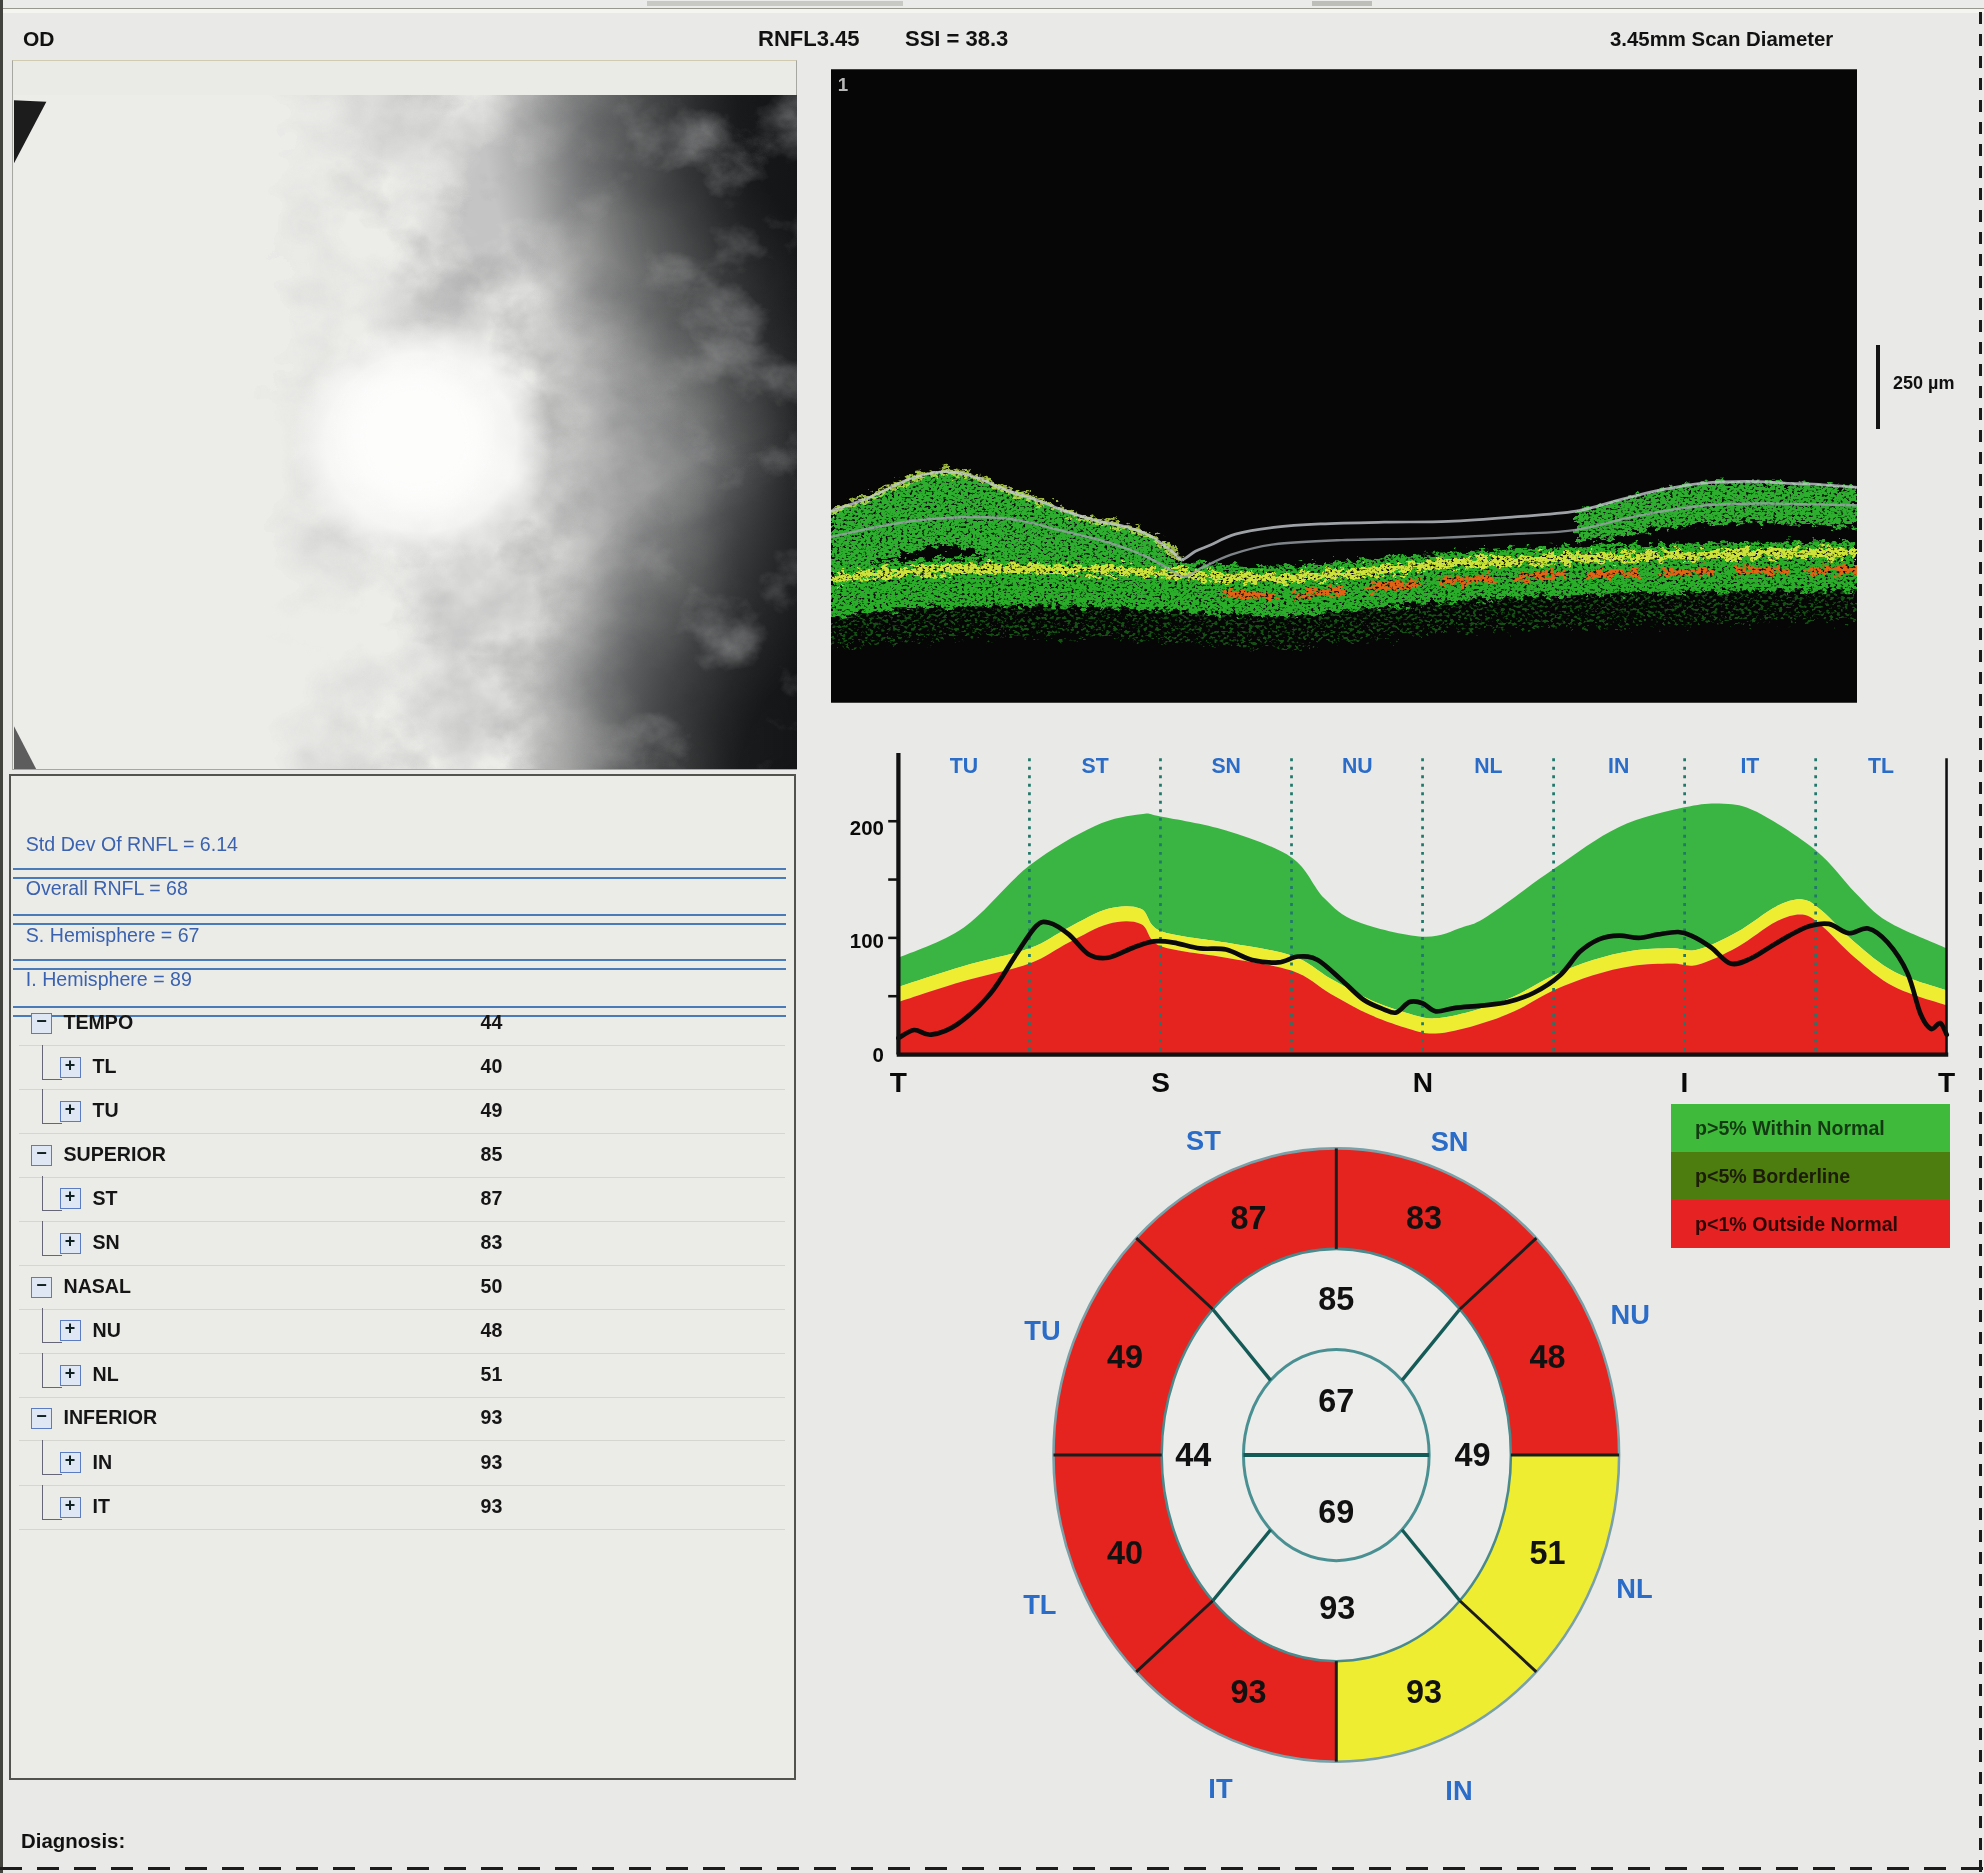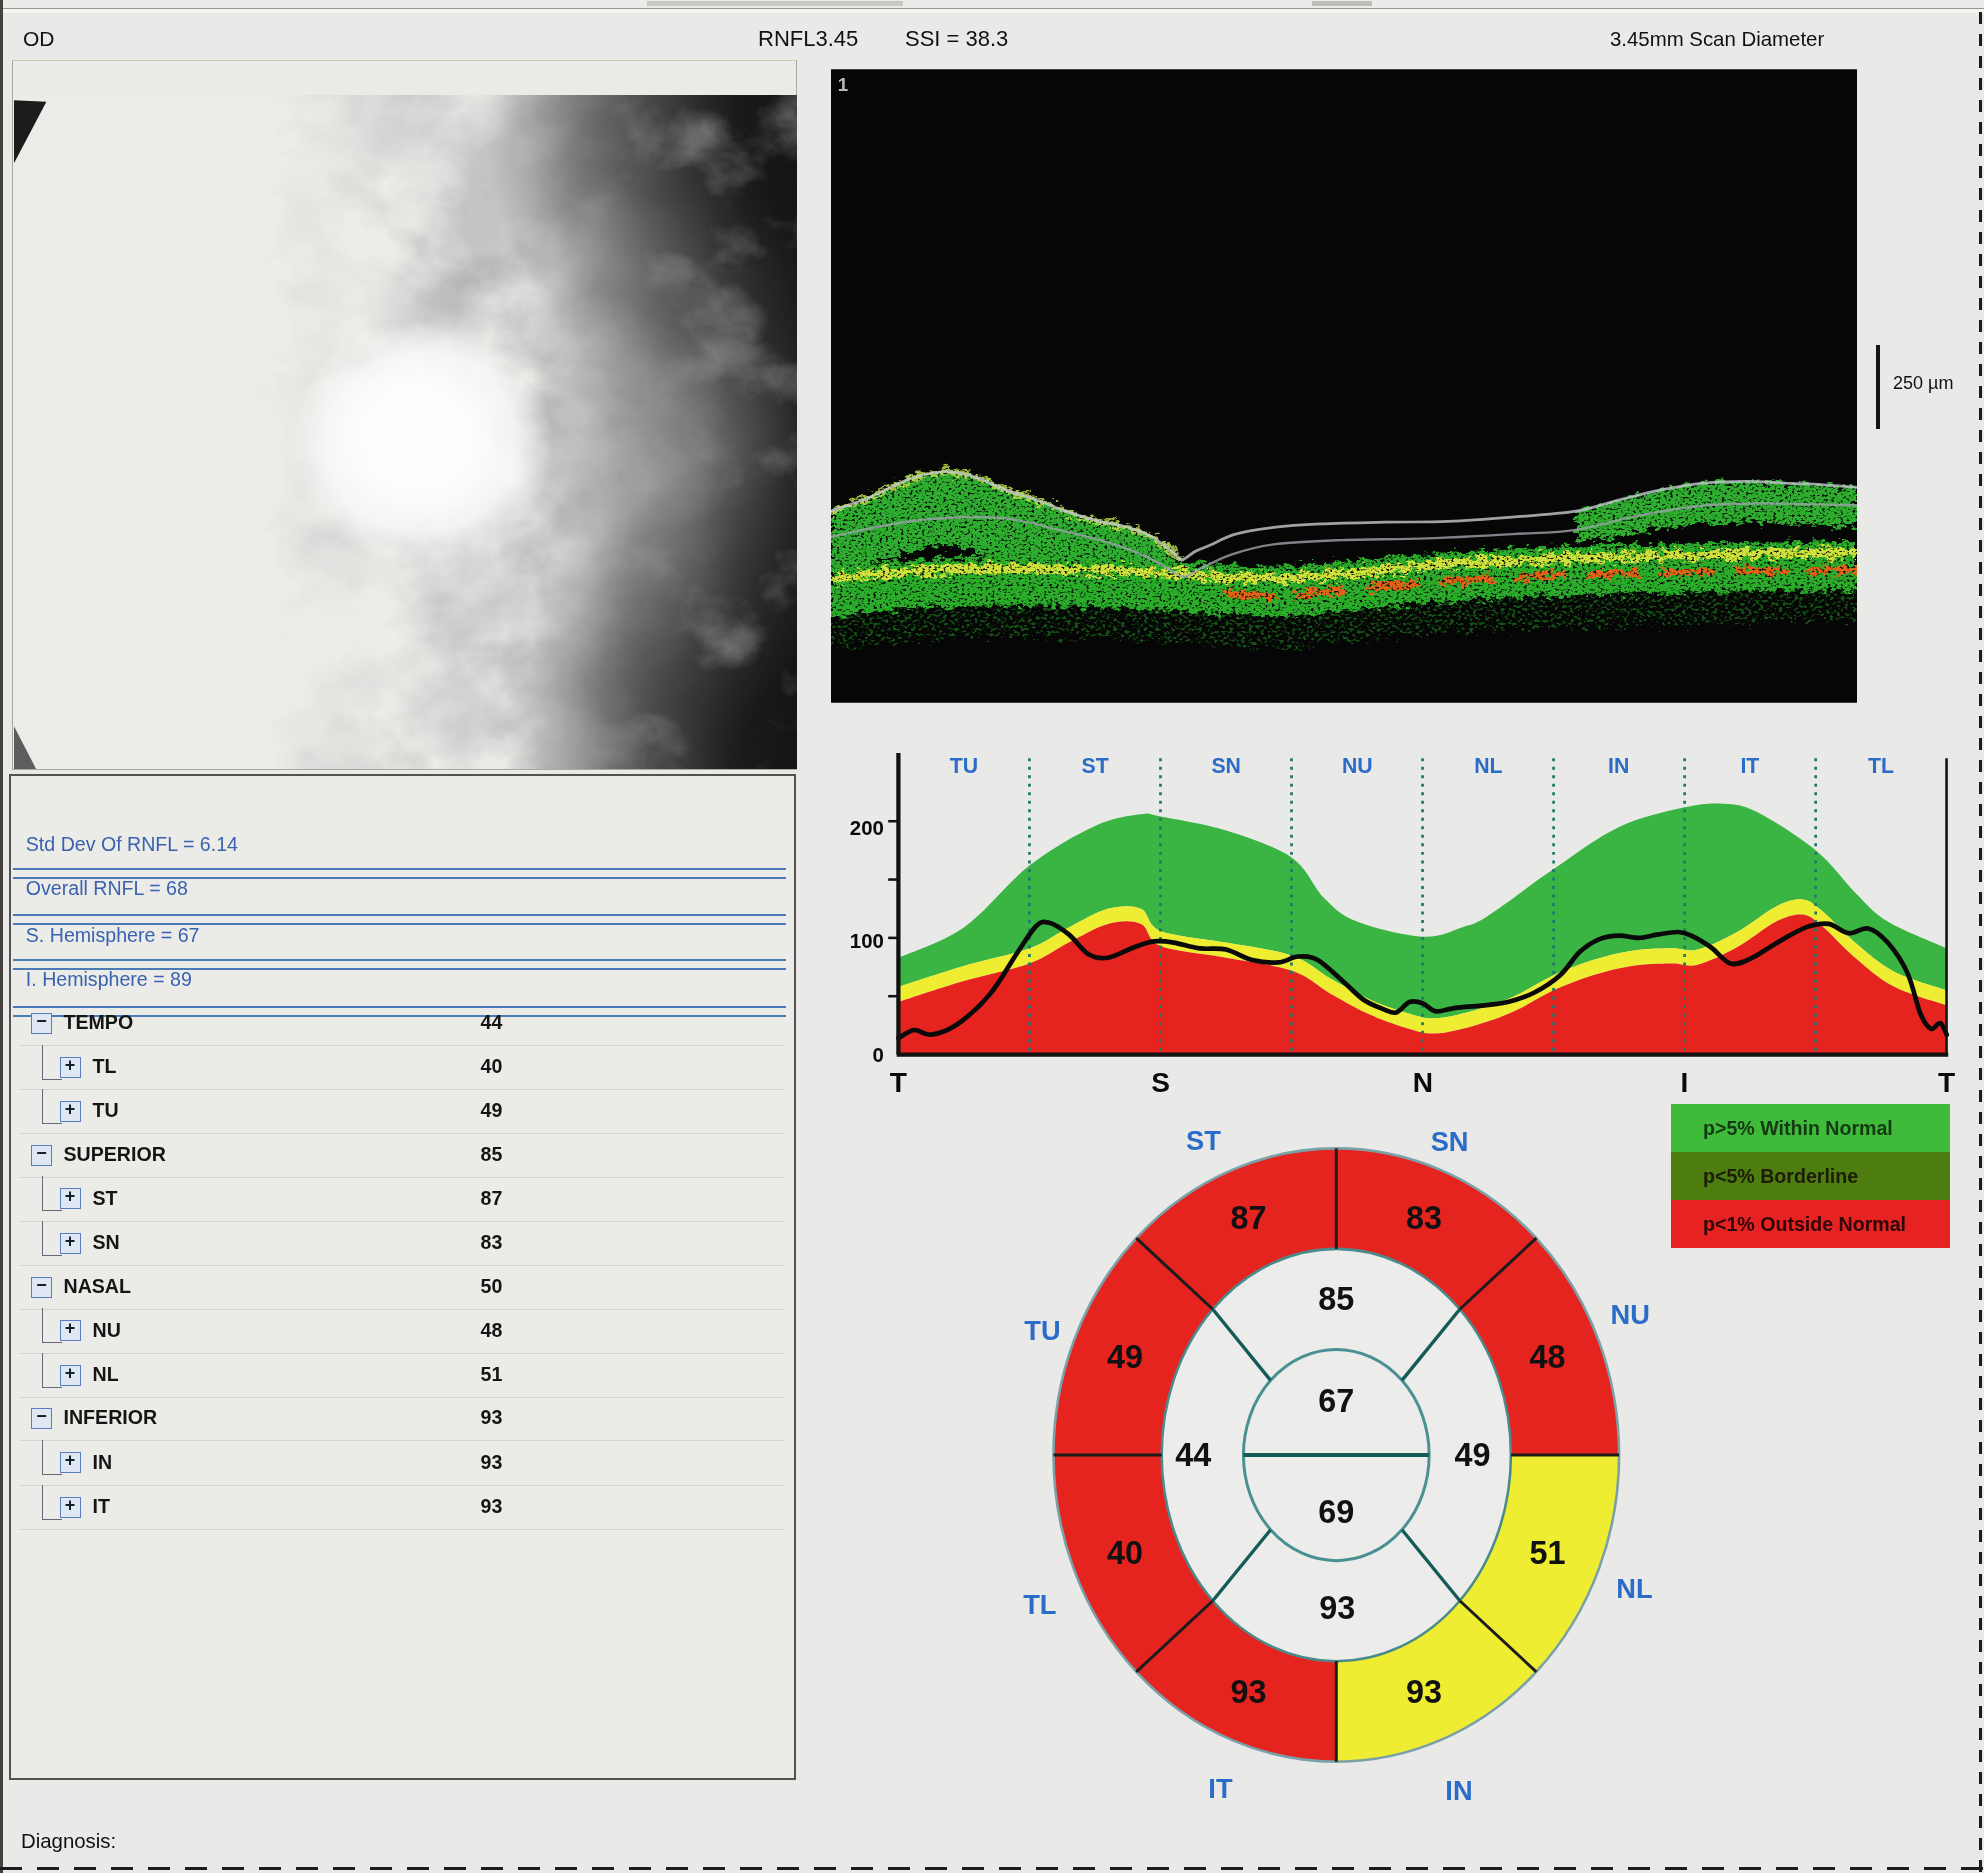--- a/index.html
+++ b/index.html
@@ -1,29 +1,29 @@
 <!DOCTYPE html>
 <html style="font-size:13.6px"><head><meta charset="utf-8">
 <style>
 html,body{margin:0;padding:0;background:#b0b0b0}
 #page{position:relative;width:1985px;height:1873px;background:#e9e9e7;overflow:hidden;font-family:"Liberation Sans",sans-serif}
 .abs{position:absolute}
-.hd{position:absolute;font-weight:normal;color:#111;font-size:22px;white-space:nowrap}
+.hd{position:absolute;font-weight:bold;color:#111;font-size:22px;white-space:nowrap}
 #fbox{position:absolute;left:12px;top:60px;width:783px;height:708px;border:1.7px solid #a7a7a1;border-top-color:#cfcab0;background:#eaeae6}
 #tbox{position:absolute;left:8.5px;top:774px;width:783px;height:1002px;border:2.6px solid #52524e;background:#ebebe7}
 #thead{position:absolute;left:0;top:0;width:100%;height:49px;background:linear-gradient(#e6e3d4,#d5d2bf);border-bottom:1.7px solid #8d8d85}
 #thead div{position:absolute;top:13.6px;font-size:19.6px;color:#1c1c1c}
 .brow{position:absolute;left:15.3px;font-size:19.6px;color:#3a62b0;white-space:nowrap}
 .bsep{position:absolute;left:2.6px;width:773px;height:6.8px;border-top:2.1px solid #4a7ab8;border-bottom:2.1px solid #4a7ab8}
 .trow{position:absolute;font-size:19.6px;font-weight:700;color:#151515;white-space:nowrap}
 .trsep{position:absolute;left:8.5px;width:766px;height:0.9px;background:#d6d6d0}
 .ticon{position:absolute;width:21px;height:21px;background:#dfe6f4;border:1.7px solid #5b7cc0;box-sizing:border-box;color:#122;font-size:18px;line-height:16px;text-align:center;font-weight:bold}
 .ticon span{position:relative;top:-0.9px}
 .tconn{position:absolute;left:31px;width:19px;height:34px;border-left:1.7px solid #667;border-bottom:1.7px solid #667}
-.leg{height:48px;font-size:19.6px;font-weight:bold;line-height:48px;padding-left:32px;box-sizing:border-box;white-space:nowrap}
+.leg{height:48px;font-size:19.6px;font-weight:bold;line-height:48px;padding-left:24px;box-sizing:border-box;white-space:nowrap}
 </style></head>
 <body>
 <div id="page">
 
 <div class="abs" style="left:0;top:0;width:1985px;height:7.7px;background:#ebebe9"></div>
 <div class="abs" style="left:647px;top:0.9px;width:256px;height:5.1px;background:#c9c9c3"></div>
 <div class="abs" style="left:1312px;top:0.9px;width:60px;height:5.1px;background:#bebeb8"></div>
 <div class="abs" style="left:0;top:7.7px;width:1985px;height:1.7px;background:#98988f"></div>
 <div class="abs" style="left:0;top:9.4px;width:1985px;height:3.4px;background:#f4f4f1"></div>
 

